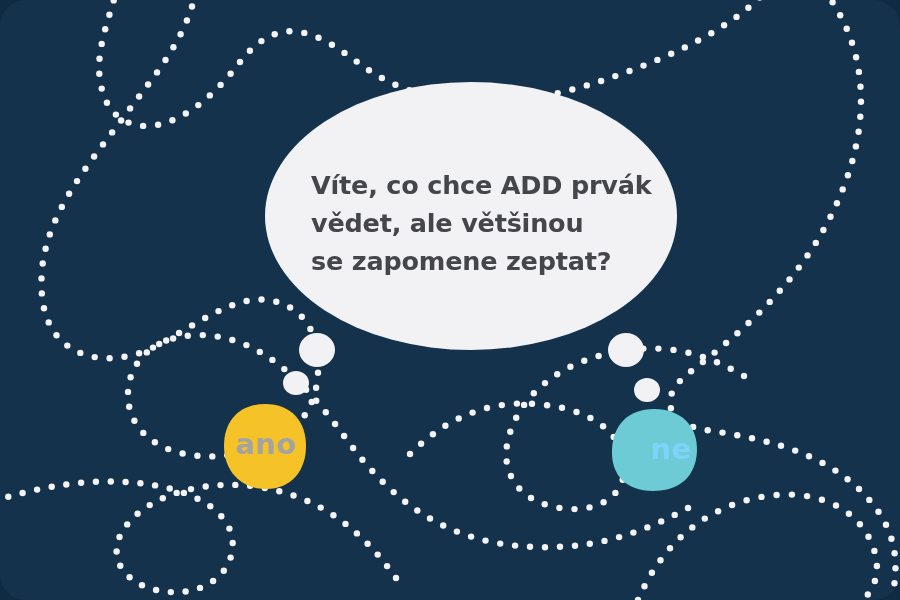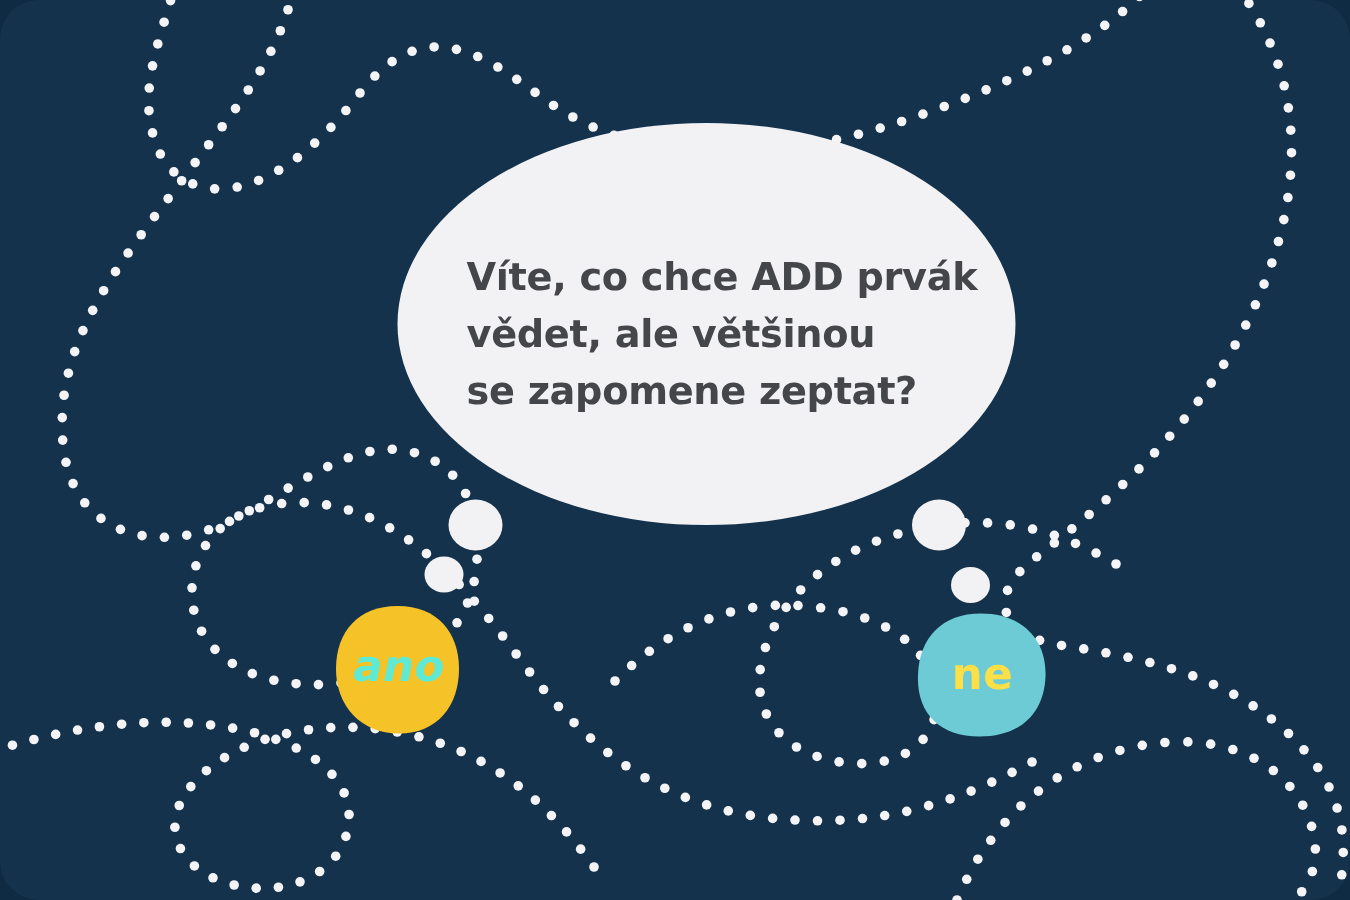--- a/index.html
+++ b/index.html
@@ -440,20 +440,20 @@
              C 682 409 698 427 697 451
              C 696 476 680 491 653 491
              C 626 491 611 475 612 450
              C 613 425 628 409 654 409 Z" fill="#6ccbd5"></path>
   </svg>
 
   <div class="bubble-text" style="color: rgb(68, 70, 74);">Víte, co chce ADD prvák
 vědet, ale většinou
 se zapomene zeptat?</div>
 
-  <div class="blob-label" id="label-ano" style="color: #5eead4; font-style: italic;">ano</div>
-  <div class="blob-label" id="label-ne" style="color: #fde047;">ne</div>
+  <div class="blob-label" id="label-ano" style="color: #a3a3a3;">ano</div>
+  <div class="blob-label" id="label-ne" style="color: #7dd3fc; padding-left: 16px;">ne</div>
 
   <div class="hit" id="hit-ano"></div>
   <div class="hit" id="hit-ne"></div>
   <div class="hit" id="hit-bubble"></div>
 
 </div>
 
 </body></html>

